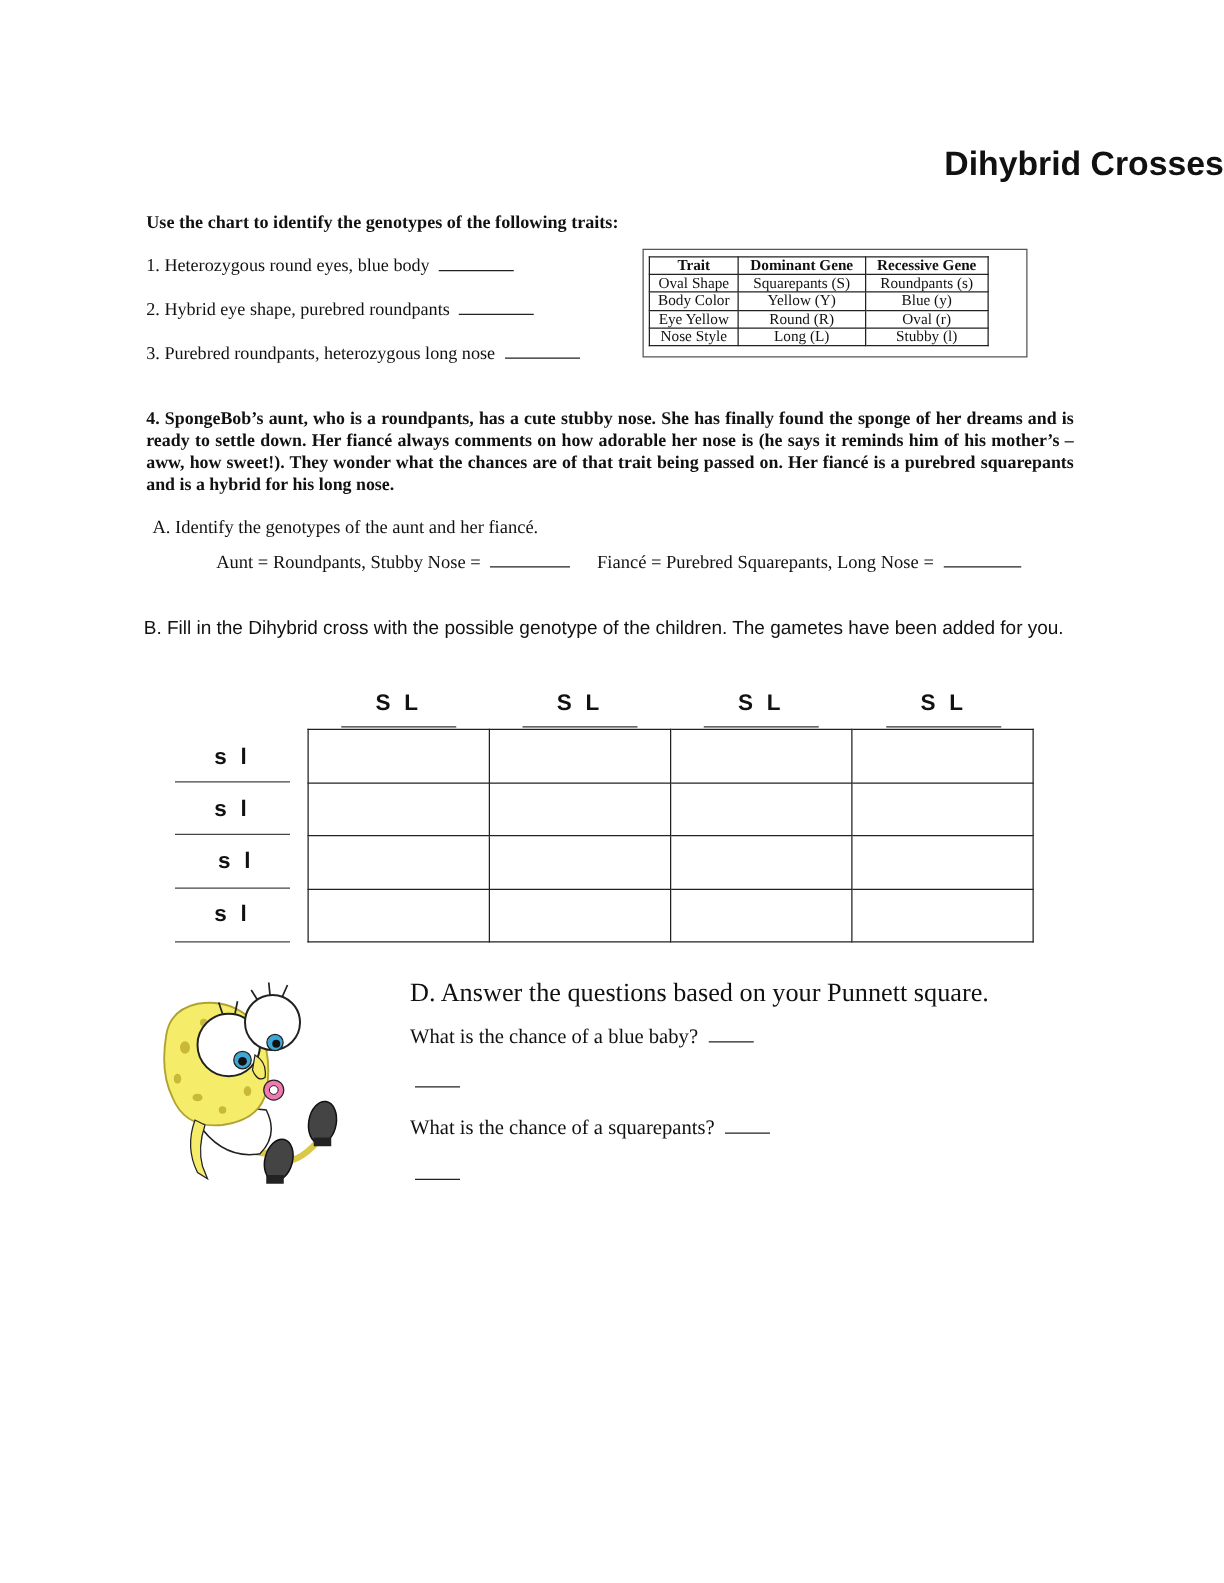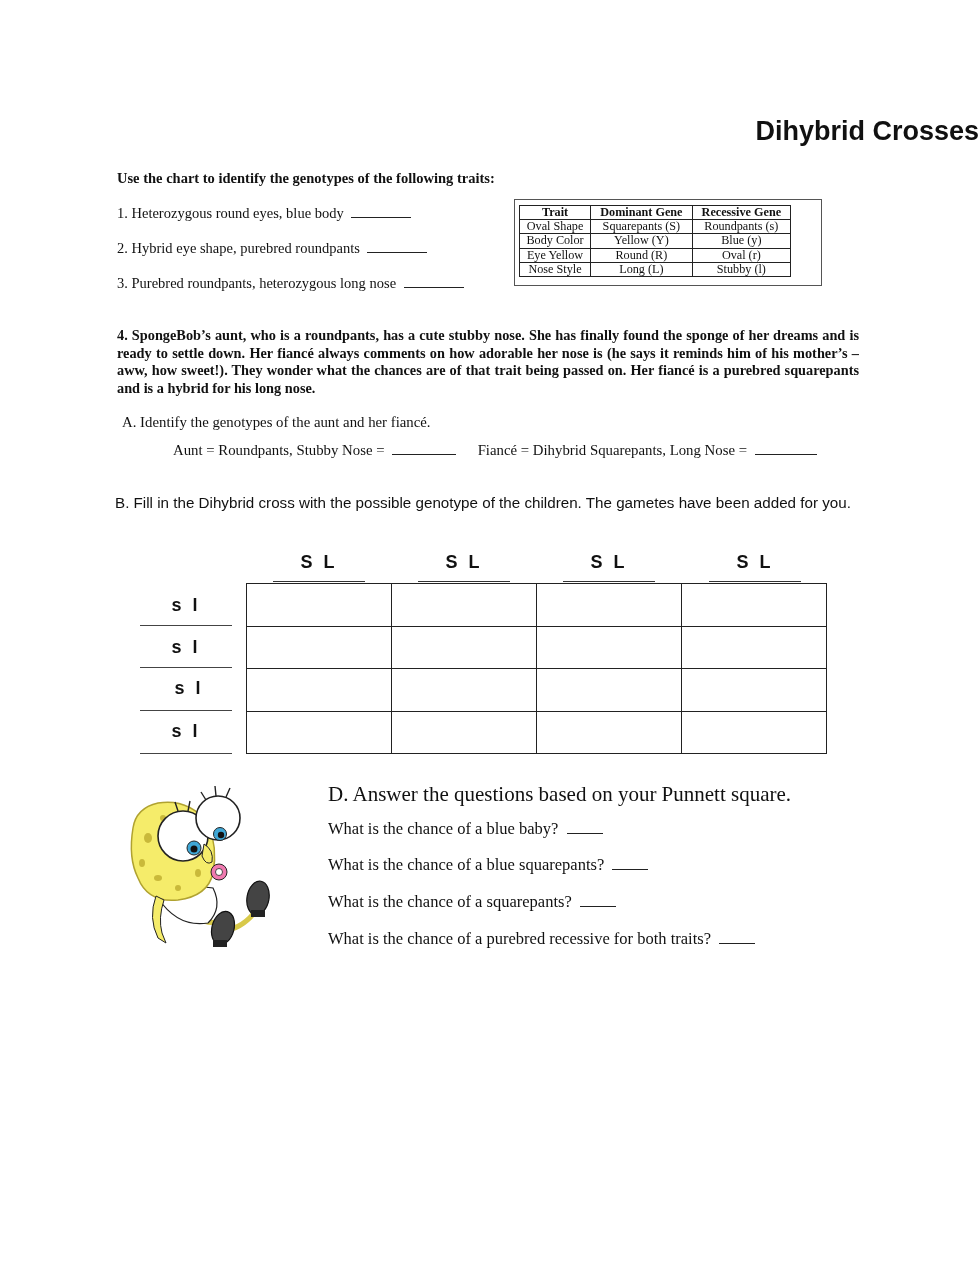--- a/index.html
+++ b/index.html
@@ -94,21 +94,21 @@
     </table>
 </div>
 
 <div id="q4" class="abs serif">4. SpongeBob’s aunt, who is a roundpants, has a cute stubby nose. She has finally found the sponge of her dreams and is ready to settle down. Her fiancé always comments on how adorable her nose is (he says it reminds him of his mother’s – aww, how sweet!). They wonder what the chances are of that trait being passed on. Her fiancé is a purebred squarepants and is a hybrid for his long nose.</div>
 
 <div id="partA" class="abs serif">A.  Identify the genotypes of the aunt and her fiancé.</div>
 <div id="partA-line" class="abs serif">
   <span>Aunt = Roundpants, Stubby Nose =</span>
   <span class="blank" style="width:64px"></span>
   <span style="display:inline-block;width:14px"></span>
-  <span>Fiancé = Dihybrid Squarepants, Long Nose =</span>
+  <span>Fiancé = Purebred Squarepants, Long Nose =</span>
   <span class="blank" style="width:62px"></span>
 </div>
 
 <div id="partB" class="abs sans">B. Fill in the Dihybrid cross with the possible genotype of the children. The gametes have been added for you.</div>
 
 <div class="abs gamete-top sans" style="left:273px">S L</div>
 <div class="abs gamete-top sans" style="left:418px">S L</div>
 <div class="abs gamete-top sans" style="left:563px">S L</div>
 <div class="abs gamete-top sans" style="left:709px">S L</div>
 <div class="abs gamete-top-line" style="left:273px"></div>
@@ -191,23 +191,21 @@
   <rect x="95" y="162" width="14" height="7" fill="#222"></rect>
   <rect x="133" y="132" width="14" height="7" fill="#222"></rect>
 </svg>
 
 <div id="partD" class="abs serif">D. Answer the questions based on your Punnett square.</div>
 <div class="abs dq serif" style="top:819px">
   <span>What is the chance of a blue baby?</span>
   <span class="blank" style="width:36px"></span>
 </div>
 <div class="abs dq serif" style="top:855px">
-  <span>What is the chance of a blue squarepants?</span>
   <span class="blank" style="width:36px"></span>
 </div>
 <div class="abs dq serif" style="top:892px">
   <span>What is the chance of a squarepants?</span>
   <span class="blank" style="width:36px"></span>
 </div>
 <div class="abs dq serif" style="top:929px">
-  <span>What is the chance of a purebred recessive for both traits?</span>
   <span class="blank" style="width:36px"></span>
 </div>
 
 </body></html>

